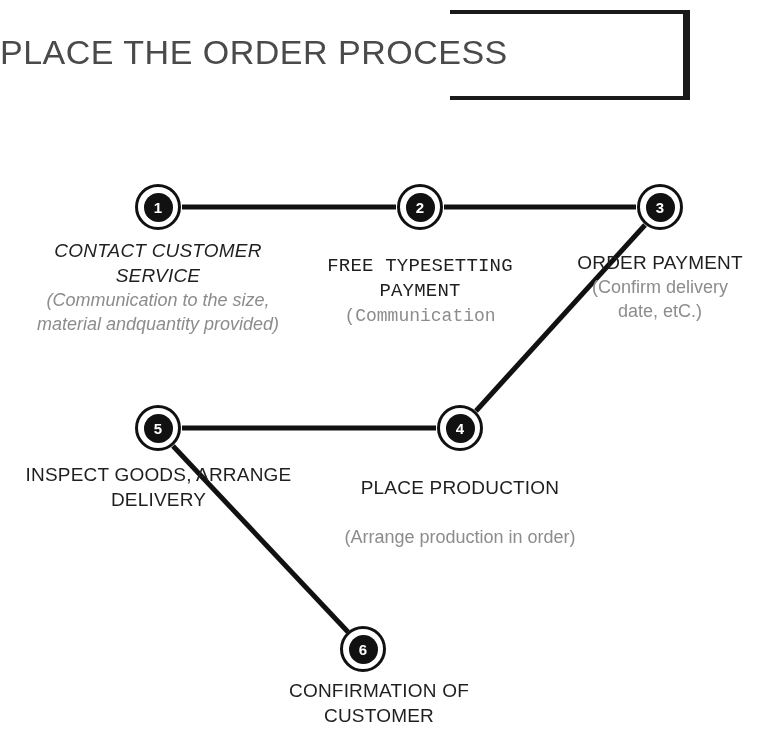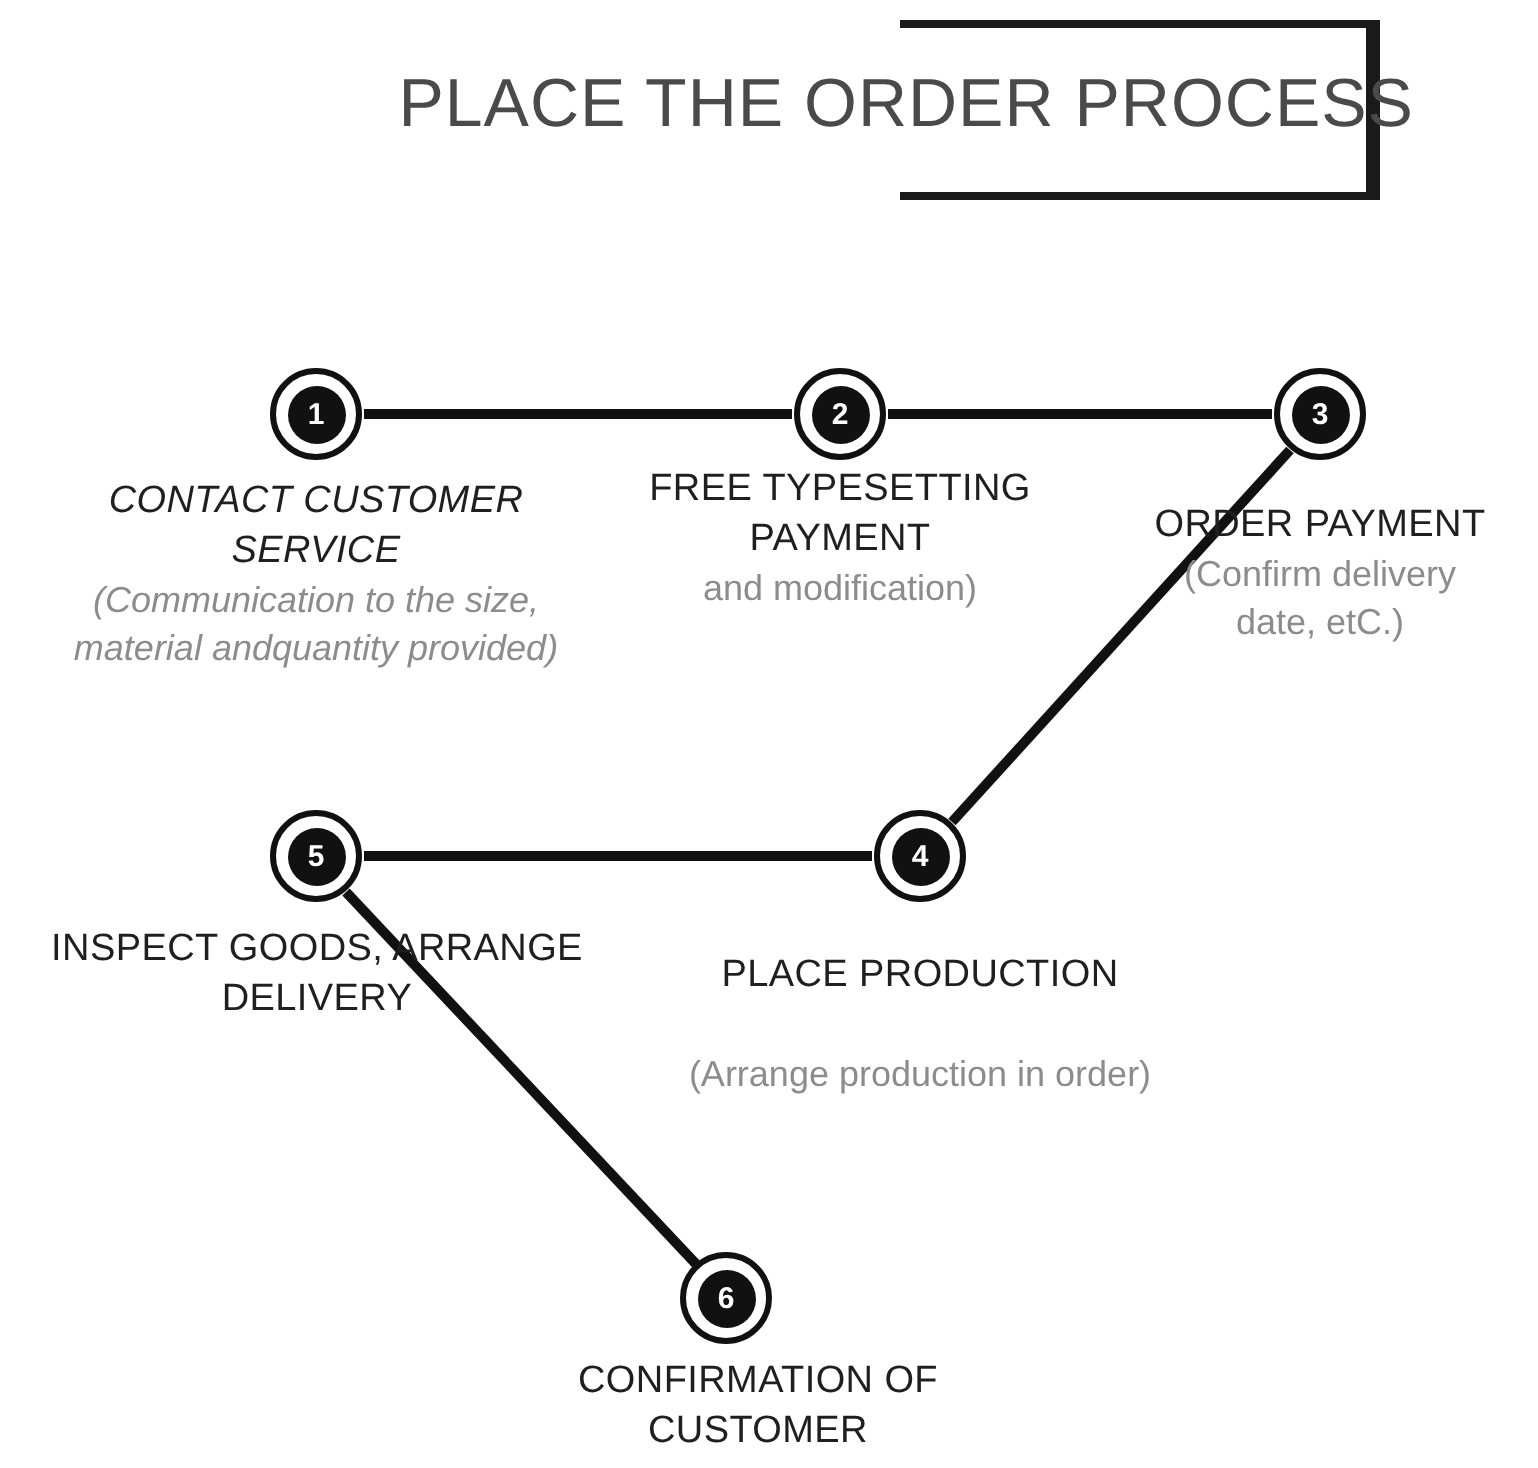--- a/index.html
+++ b/index.html
@@ -37,21 +37,21 @@
     border-right: 7px solid #1a1a1a;
     border-bottom: 4px solid #1a1a1a;
     border-left: none;
     box-sizing: border-box;
   }
   #page-title {
     position: absolute;
     left: 0;
     top: 33px;
     width: 707px;
-    text-align: right;
+    text-align: left;
     font-size: 34px;
     letter-spacing: 0.5px;
     color: #4a4a4a;
     font-weight: 400;
     white-space: nowrap;
   }
 
   
   #connectors {
     position: absolute;
@@ -150,24 +150,24 @@
     <div class="node-inner">6</div>
   </div>
 
   <div class="step-text" style="left:8px; top:238px; width:300px;font-style:italic;">
     <div class="step-title">CONTACT CUSTOMER</div>
     <div class="step-title">SERVICE</div>
     <div class="step-sub">(Communication to the size,</div>
     <div class="step-sub">material andquantity provided)</div>
   </div>
 
-  <div class="step-text" style="left:300px; top:232px; width:240px;">
+  <div class="step-text" style="left:300px; top:254px; width:240px;font-family:Liberation Mono, monospace;">
     <div class="step-title">FREE TYPESETTING</div>
     <div class="step-title">PAYMENT</div>
-    <div class="step-sub">and modification)</div>
+    <div class="step-sub">(Communication</div>
   </div>
 
   <div class="step-text" style="left:543px; top:250px; width:234px;">
     <div class="step-title">ORDER PAYMENT</div>
     <div class="step-sub">(Confirm delivery</div>
     <div class="step-sub">date, etC.)</div>
   </div>
 
   <div class="step-text" style="left:320px; top:475px; width:280px;">
     <div class="step-title">PLACE PRODUCTION</div>

